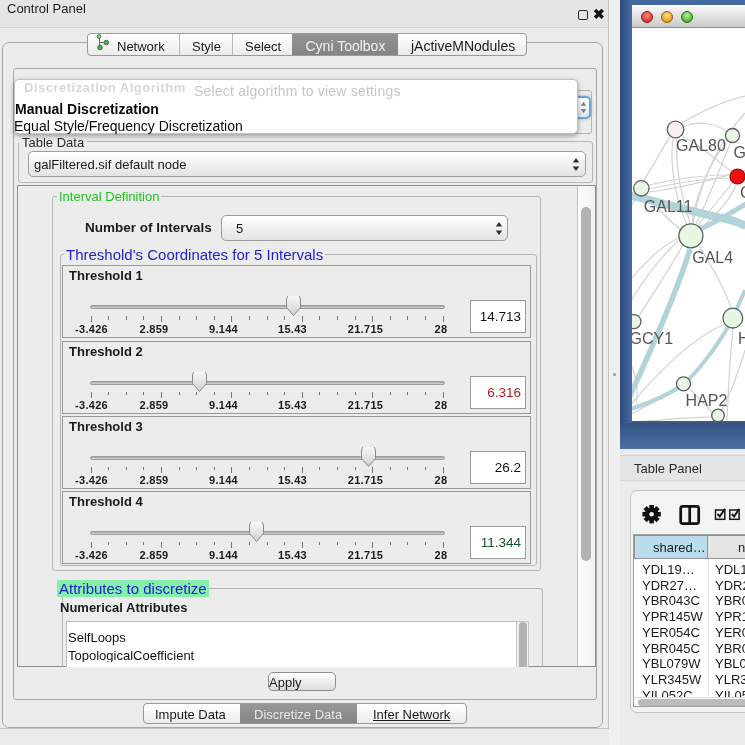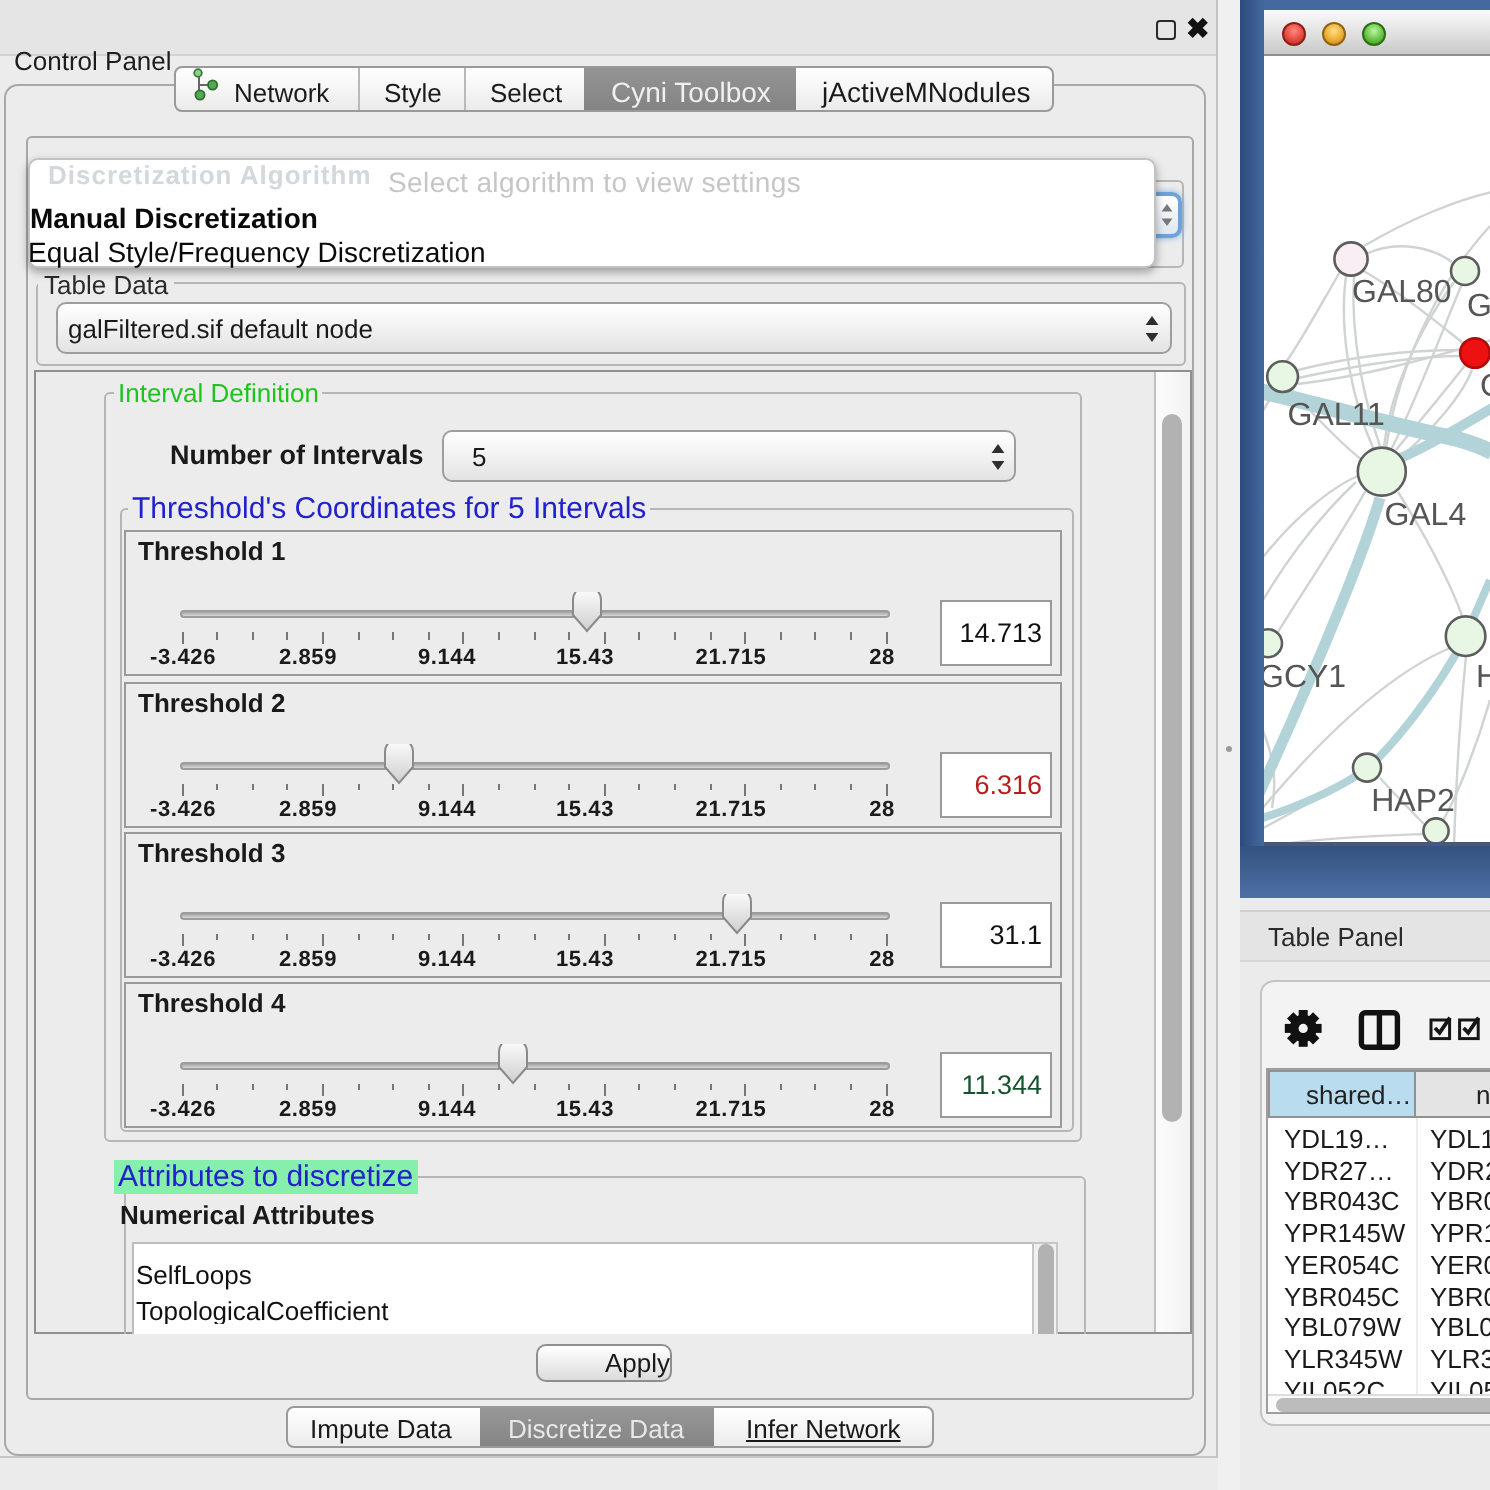--- a/index.html
+++ b/index.html
@@ -4,21 +4,21 @@
 html,body{width:745px;height:745px;font-family:"Liberation Sans",sans-serif;background:#ebebeb;overflow:hidden}
 body{position:relative}
 .abs{position:absolute}
 .b13{font-size:13px;font-weight:bold;color:#1a1a1a}
 .r13{font-size:13px;color:#1a1a1a}
 </style></head><body>
 
 <div class="abs" id="leftwin" style="left:0;top:0;width:608px;height:729px;background:#ececec;border-bottom:1px solid #c6c6c6;">
 
   <div class="abs" style="left:0;top:0;width:608px;height:28px;background:#e5e5e5;border-bottom:1px solid #d2d2d2;"></div>
-  <div class="abs r13" style="left:7px;top:23px;color:#1d1d1d;">Control Panel</div>
+  <div class="abs r13" style="left:7px;top:1px;color:#1d1d1d;">Control Panel</div>
   <div class="abs" style="left:578px;top:10px;width:10px;height:10px;border:1.5px solid #2a2a2a;border-radius:2px;"></div>
   <div class="abs" style="left:593px;top:6px;font-size:14px;font-weight:bold;color:#111;">✖</div>
 
   <div class="abs" style="left:2px;top:42px;width:601px;height:686px;border:1px solid #a8a8a8;border-radius:7px;background:#ececec;"></div>
 
   <div class="abs" style="left:86.5px;top:33px;width:440px;height:23px;border:1px solid #9a9a9a;border-radius:4px;background:linear-gradient(#ffffff,#ebebeb);overflow:hidden;">
     <div class="abs" style="left:91px;top:0;width:1px;height:23px;background:#b9b9b9;"></div>
     <div class="abs" style="left:144px;top:0;width:1px;height:23px;background:#b9b9b9;"></div>
     <div class="abs" style="left:204px;top:0;width:106px;height:23px;background:linear-gradient(#949494,#828282);"></div>
     <div class="abs r13" style="left:29.5px;top:5px;">Network</div>
@@ -225,21 +225,21 @@
   <svg class="abs" style="left:359.2px;top:446.5px;" width="19" height="22">
       <path d="M2.5 4 A 7 7 0 0 1 16.5 4 L16.5 11.5 L9.5 19.5 L2.5 11.5 Z" fill="url(#thg3)" stroke="#8a8a8a" stroke-width="1"></path>
       <defs>
         <linearGradient id="thg3" x1="0" y1="0" x2="0" y2="1">
           <stop offset="0" stop-color="#ffffff"></stop>
           <stop offset="1" stop-color="#cfcfcf"></stop>
         </linearGradient>
       </defs>
     </svg>
   <div class="abs" style="left:470px;top:450.5px;width:56px;height:33px;background:#ffffff;border:1px solid #9a9a9a;"></div>
-  <div class="abs" style="left:470px;top:459.5px;width:51px;text-align:right;font-size:13.5px;color:#111;">31.1</div>
+  <div class="abs" style="left:470px;top:459.5px;width:51px;text-align:right;font-size:13.5px;color:#111;">26.2</div>
 
   <div class="abs" style="left:62px;top:490.5px;width:469px;height:73px;border:1px solid #9a9a9a;background:#ececec;"></div>
   <div class="abs b13" style="left:69px;top:493.5px;">Threshold 4</div>
   <div class="abs" style="left:90px;top:530.5px;width:355px;height:4px;border-radius:3px;background:linear-gradient(#a4a4a4,#d8d8d8);border:1px solid #9c9c9c;"></div>
   <div class="abs" style="left:90.6px;top:541.5px;width:1px;height:6px;background:#777;"></div>
   <div class="abs" style="left:108.2px;top:541.5px;width:1px;height:3.5px;background:#777;"></div>
   <div class="abs" style="left:125.8px;top:541.5px;width:1px;height:3.5px;background:#777;"></div>
   <div class="abs" style="left:143.4px;top:541.5px;width:1px;height:3.5px;background:#777;"></div>
   <div class="abs" style="left:161.0px;top:541.5px;width:1px;height:6px;background:#777;"></div>
   <div class="abs" style="left:178.6px;top:541.5px;width:1px;height:3.5px;background:#777;"></div>
@@ -289,21 +289,21 @@
   <div class="abs" style="left:470px;top:534.5px;width:51px;text-align:right;font-size:13.5px;color:#14532d;">11.344</div>
 
   <div class="abs" style="left:62px;top:588px;width:481px;height:79px;border:1px solid #b6b6b6;border-radius:3px 3px 0 0;border-bottom:none;"></div>
   <div class="abs" style="left:57px;top:580px;background:#86efac;padding:0 2px;color:#2222cc;font-size:15px;">Attributes to discretize</div>
   <div class="abs b13" style="left:60px;top:600px;">Numerical Attributes</div>
   <div class="abs" style="left:66px;top:621px;width:450px;height:46px;background:#ffffff;border-top:1px solid #bdbdbd;border-left:1px solid #bdbdbd;"></div>
   <div class="abs" style="left:68px;top:629px;width:300px;height:33px;overflow:hidden;font-size:13px;color:#111;line-height:17.5px;">SelfLoops<br>TopologicalCoefficient<br>BetweennessCentrality</div>
   <div class="abs" style="left:516px;top:621px;width:13px;height:46px;background:#f0f0f0;border:1px solid #c6c6c6;border-bottom:none;"></div>
   <div class="abs" style="left:518.5px;top:622px;width:8px;height:45px;background:#b2b2b2;border-radius:4px 4px 0 0;"></div>
 
-  <div class="abs" style="left:268px;top:672px;width:68px;height:19px;border:1px solid #8f8f8f;border-radius:5px;background:linear-gradient(#ffffff,#dcdcdc);text-align:right;"><span class="r13" style="line-height:18px;">Apply</span></div>
+  <div class="abs" style="left:268px;top:672px;width:68px;height:19px;border:1px solid #8f8f8f;border-radius:5px;background:linear-gradient(#ffffff,#dcdcdc);text-align:left;"><span class="r13" style="line-height:18px;">Apply</span></div>
 
   <div class="abs" style="left:143px;top:703px;width:324px;height:21px;border:1px solid #9a9a9a;border-radius:4px;background:linear-gradient(#ffffff,#ebebeb);overflow:hidden;">
     <div class="abs" style="left:96px;top:0;width:117px;height:21px;background:linear-gradient(#979797,#838383);"></div>
     <div class="abs r13" style="left:11px;top:3px;">Impute Data</div>
     <div class="abs r13" style="left:110px;top:3px;color:#e8e8e8;">Discretize Data</div>
     <div class="abs r13" style="left:229px;top:3px;text-decoration:underline;">Infer Network</div>
   </div>
 
   <div class="abs" style="left:14px;top:79px;width:564px;height:55px;background:#ffffff;border:1px solid #c2c2c2;border-radius:5px;box-shadow:0 2px 5px rgba(0,0,0,0.35);"></div>
   <div class="abs" style="left:24px;top:80px;font-size:13px;font-weight:bold;color:#d3d8dd;letter-spacing:0.5px;">Discretization Algorithm</div>

